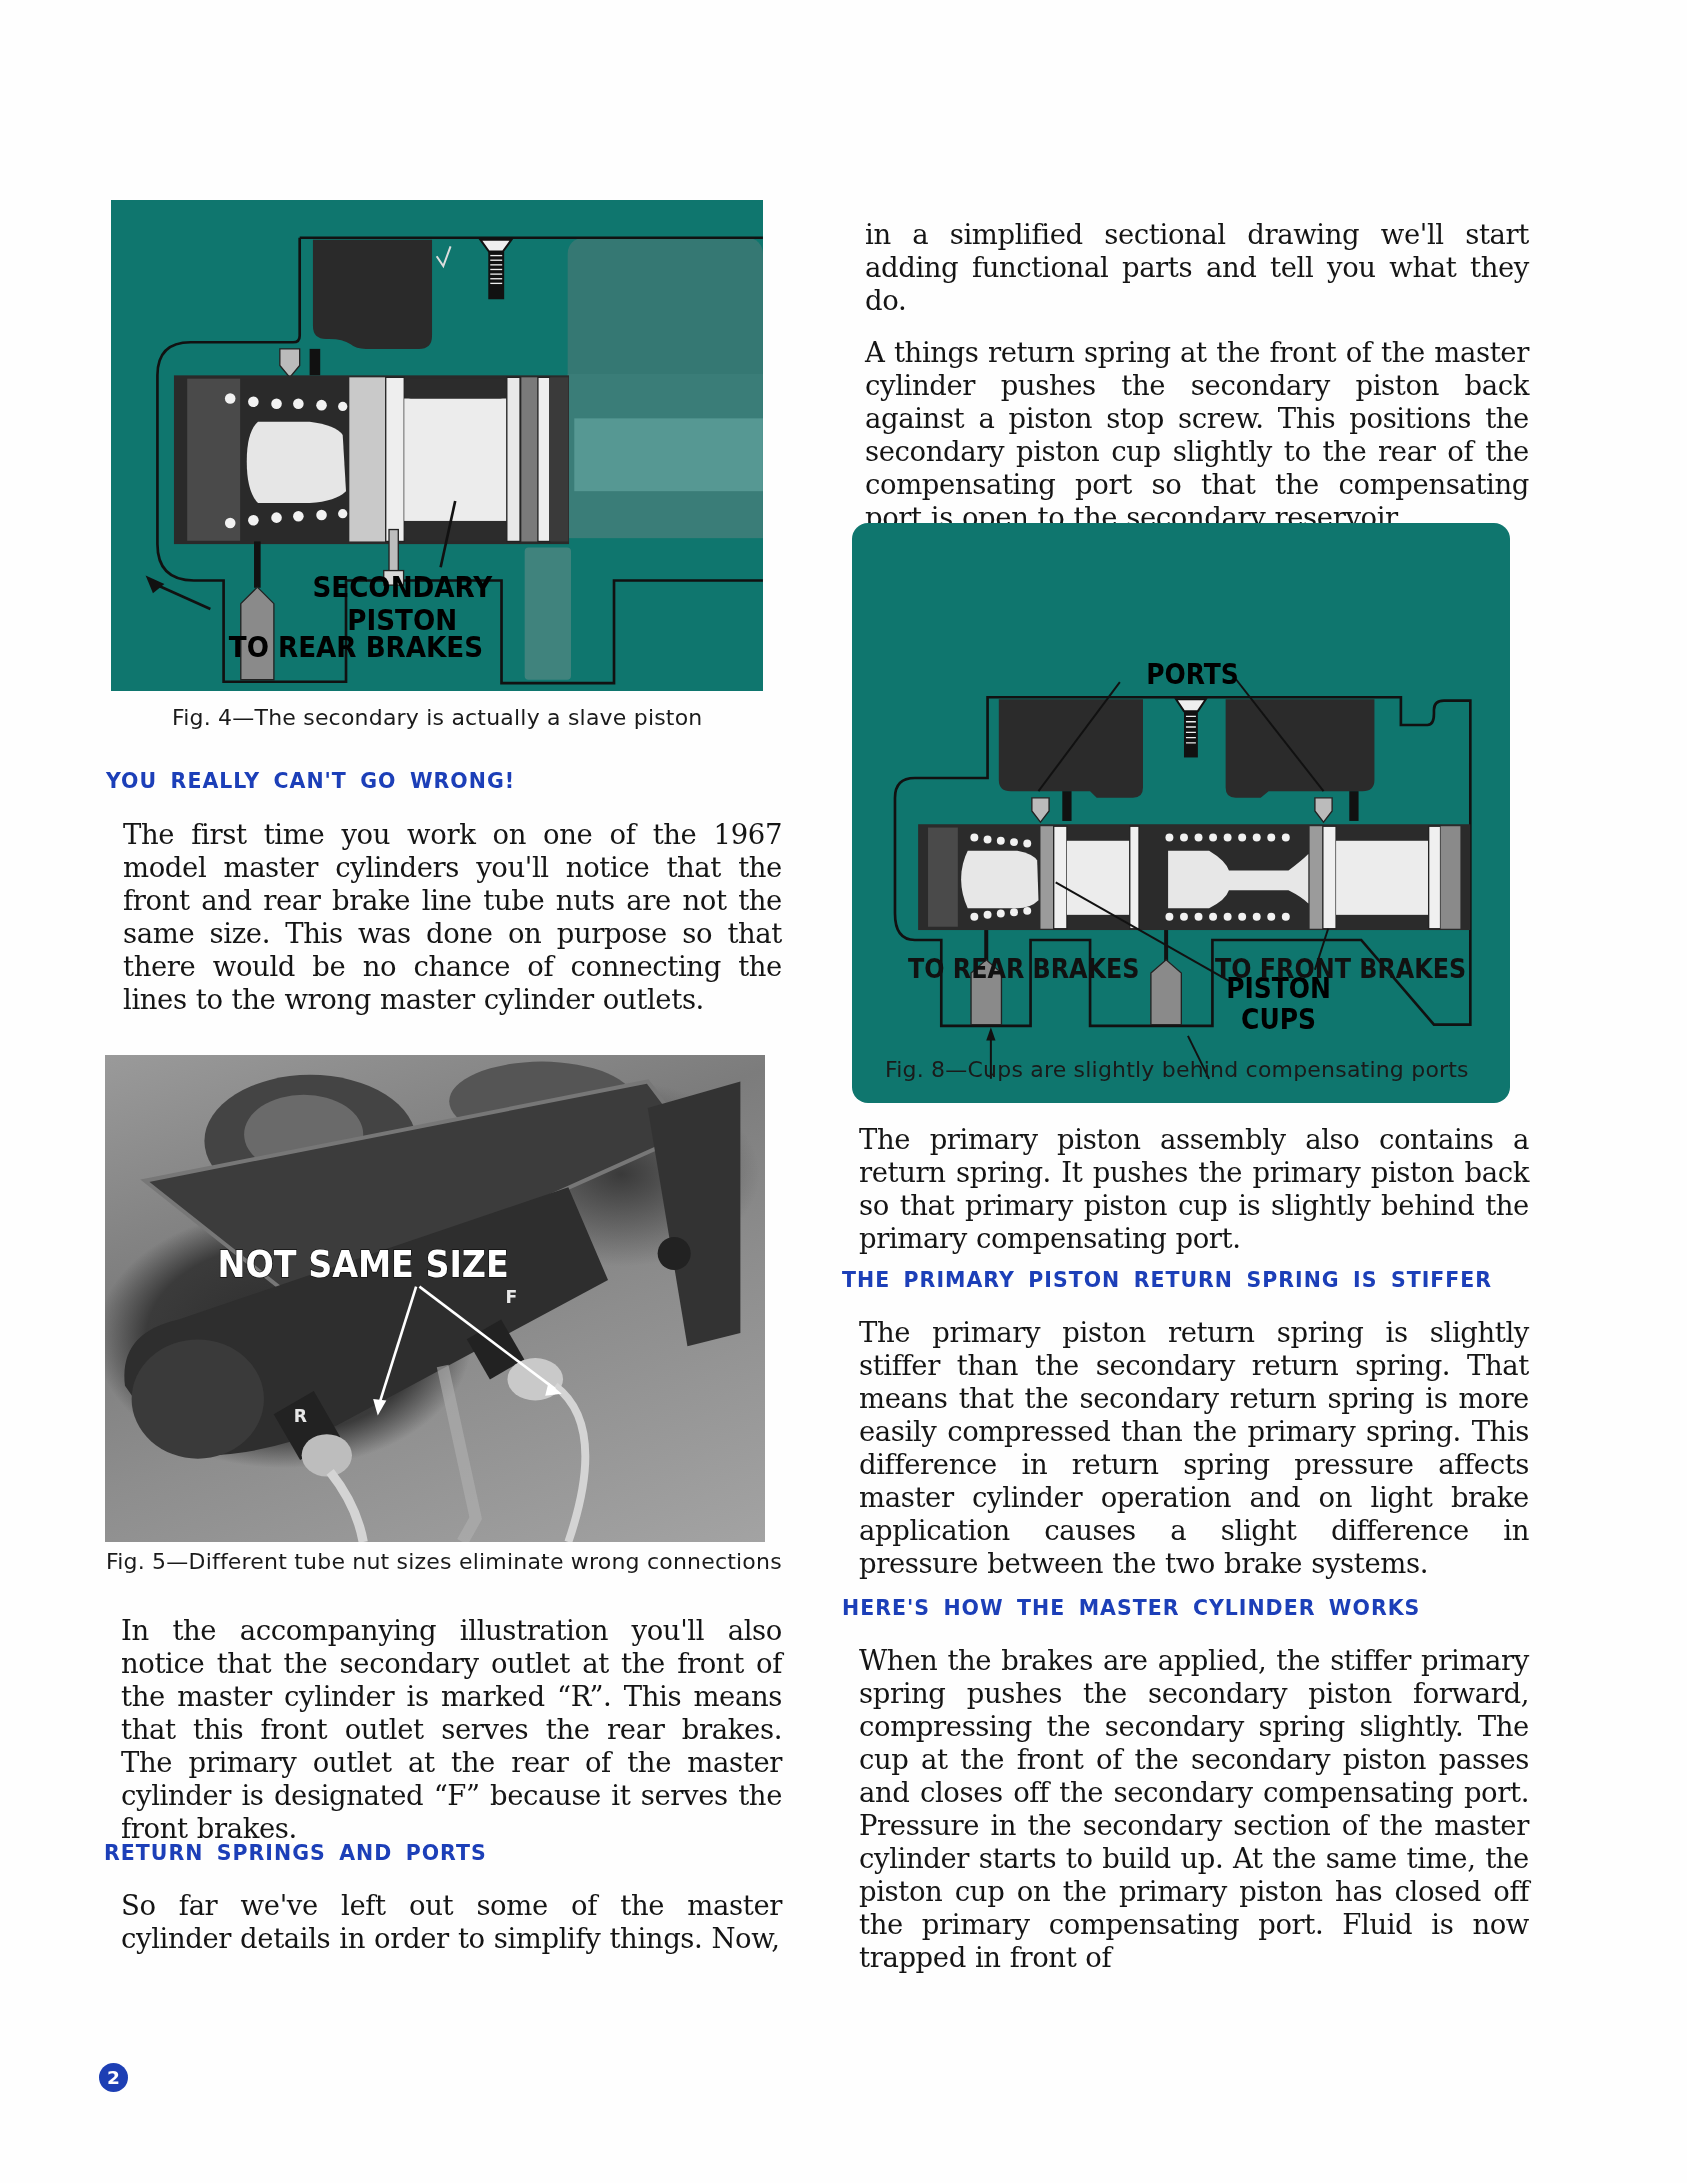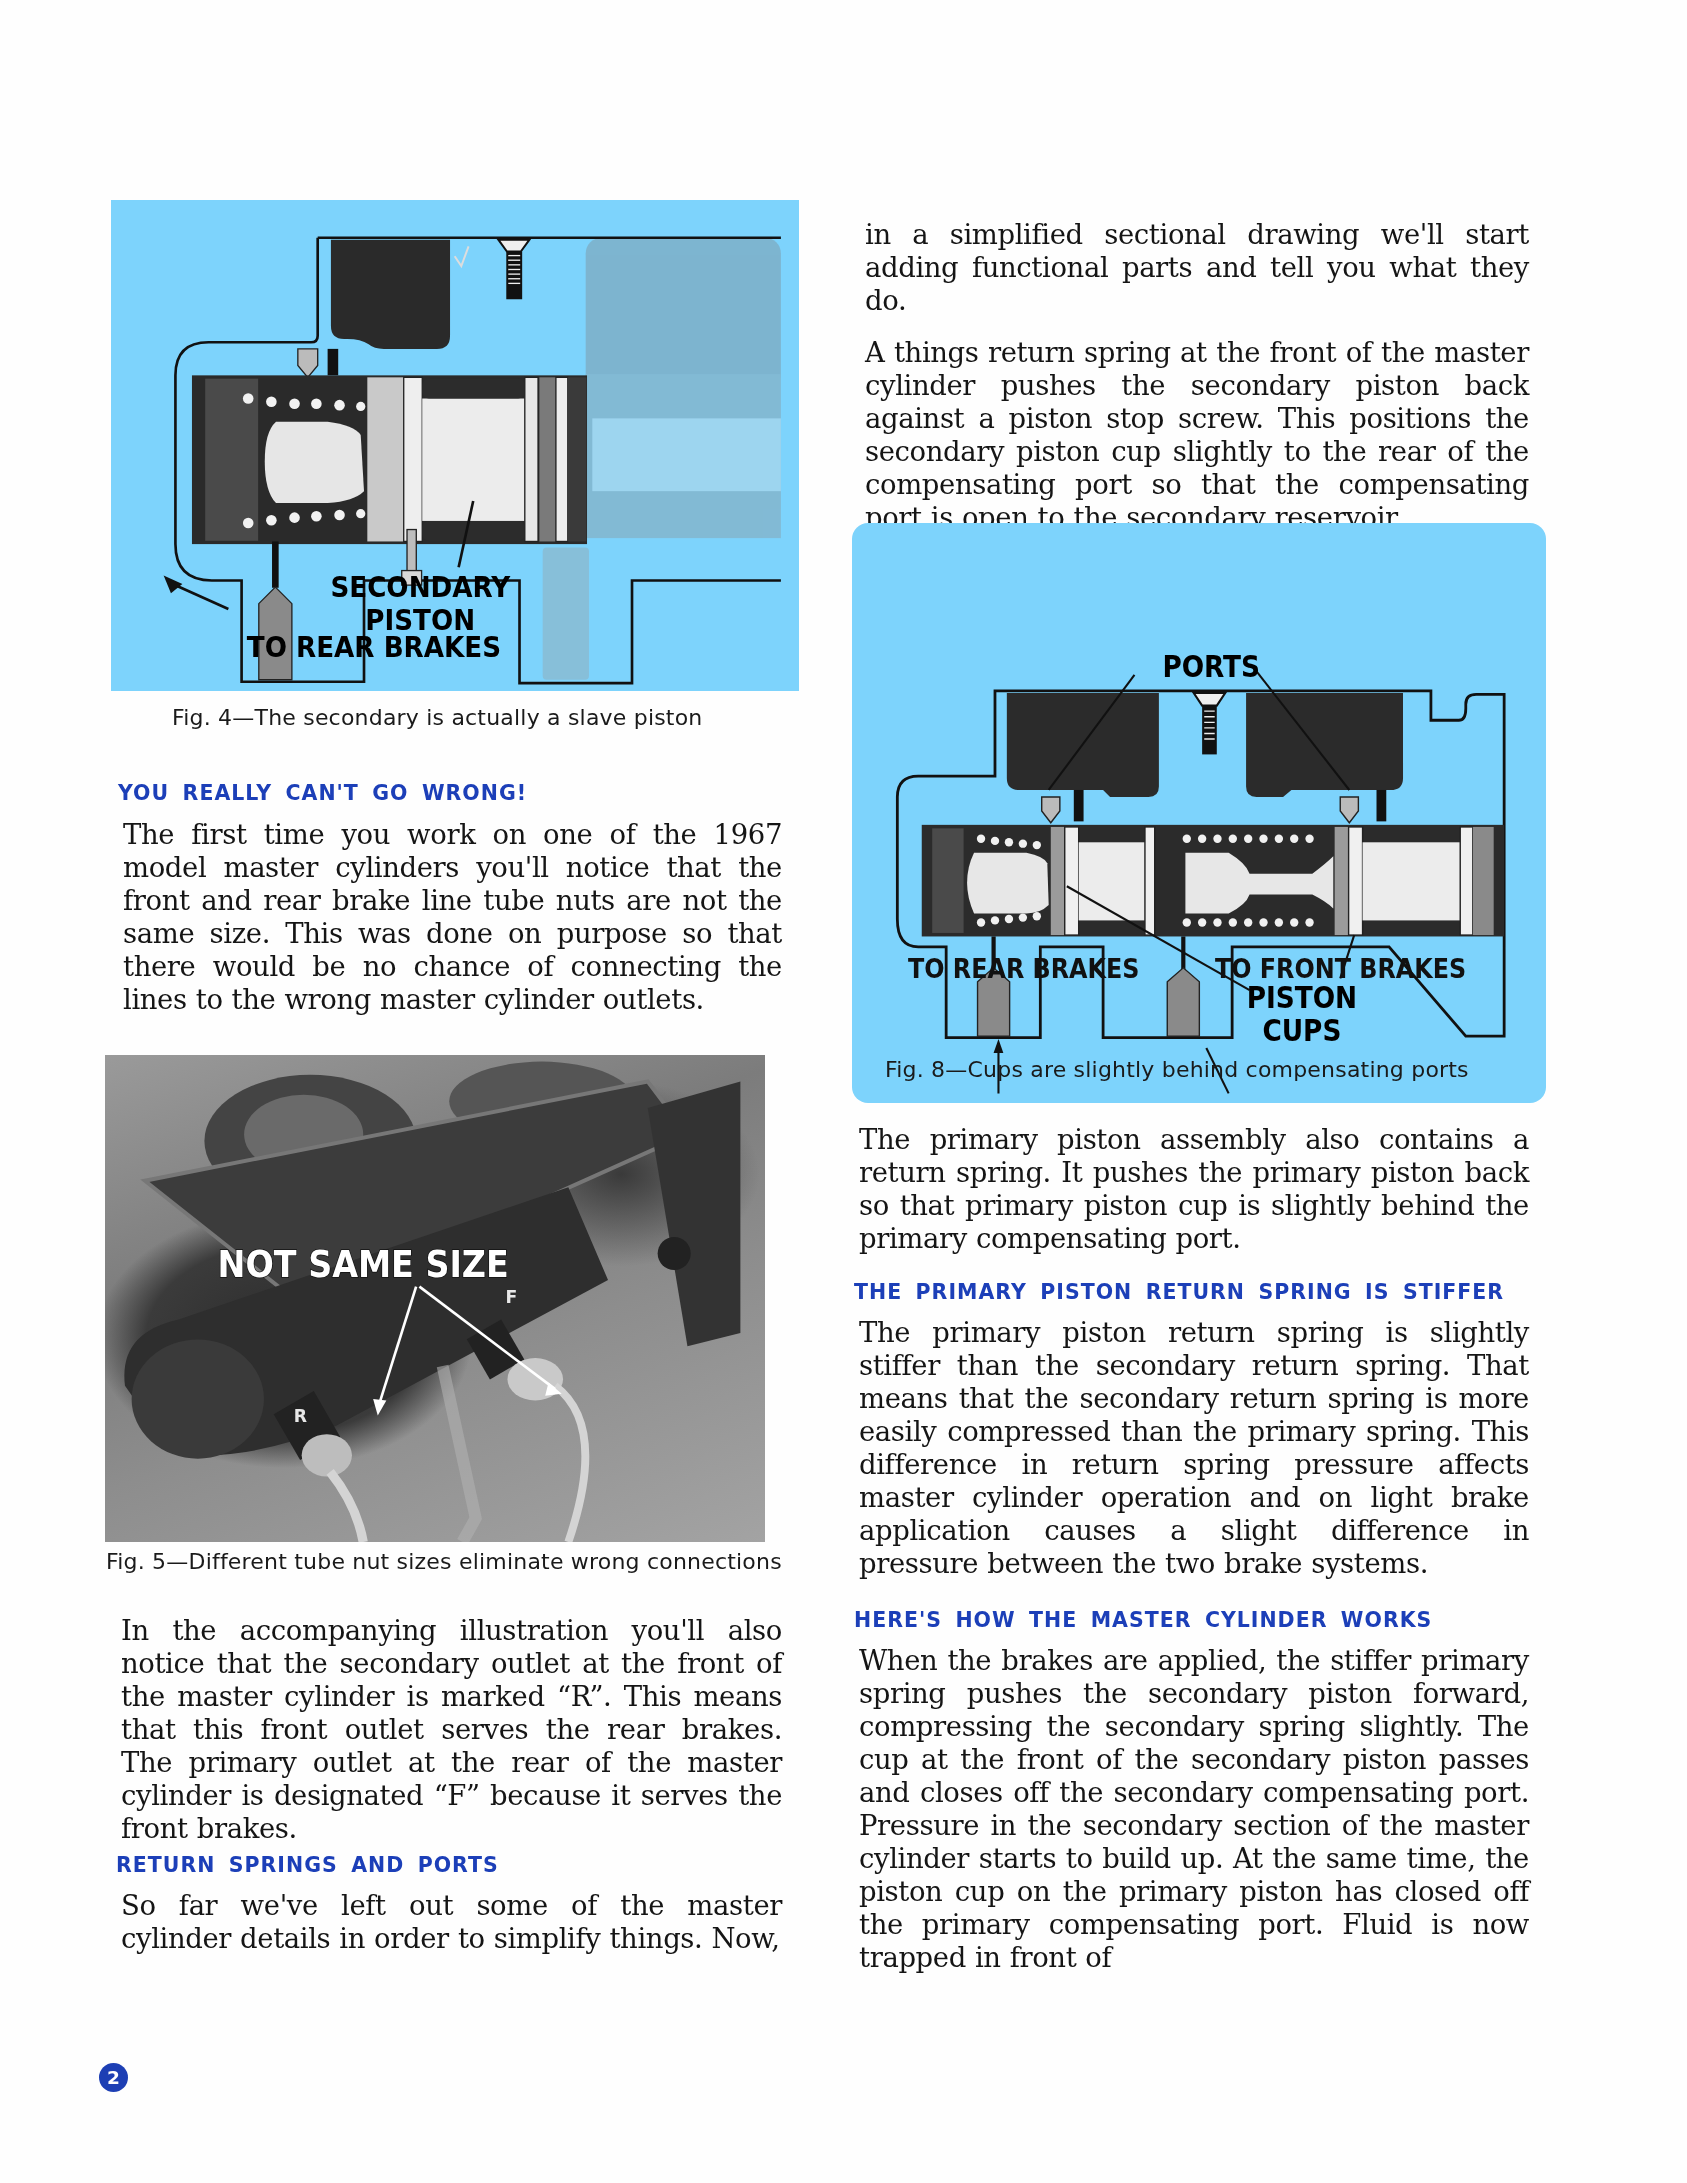--- a/index.html
+++ b/index.html
@@ -19,37 +19,36 @@
     word-spacing: 0.7px;
   }
   .heading {
     position: absolute;
     font-family: "DejaVu Sans", "Liberation Sans", sans-serif;
     font-weight: bold;
     font-size: 20.5px;
     letter-spacing: 1px;
     word-spacing: 5.3px;
     color: #1c3fb8;
-    margin: 12px;
+    margin: 0;
     white-space: nowrap;
   }
   .caption {
     position: absolute;
     font-family: "DejaVu Sans", "Liberation Sans", sans-serif;
     font-size: 22px;
     color: #1a1a1a;
     margin: 0;
     white-space: nowrap;
     letter-spacing: 0.2px;
   }
   .figure {
     position: absolute;
-    background: #7dd3fc;
+    background: #0f766e;
     overflow: hidden;
-    padding-left: 36px;
   }
   .figure svg { position: absolute; left: 0; top: 0; width: 100%; height: 100%; }
 
   
   .photo {
     position: absolute;
     left: 105px; top: 1055px; width: 660px; height: 487px;
     background:
       radial-gradient(ellipse 251px 172px at 179px 284px, #2c2c2c 0%, #3b3b3b 55%, rgba(60,60,60,0) 75%),
       radial-gradient(ellipse 198px 132px at 516px 119px, #3a3a3a 0%, rgba(70,70,70,0) 70%),

